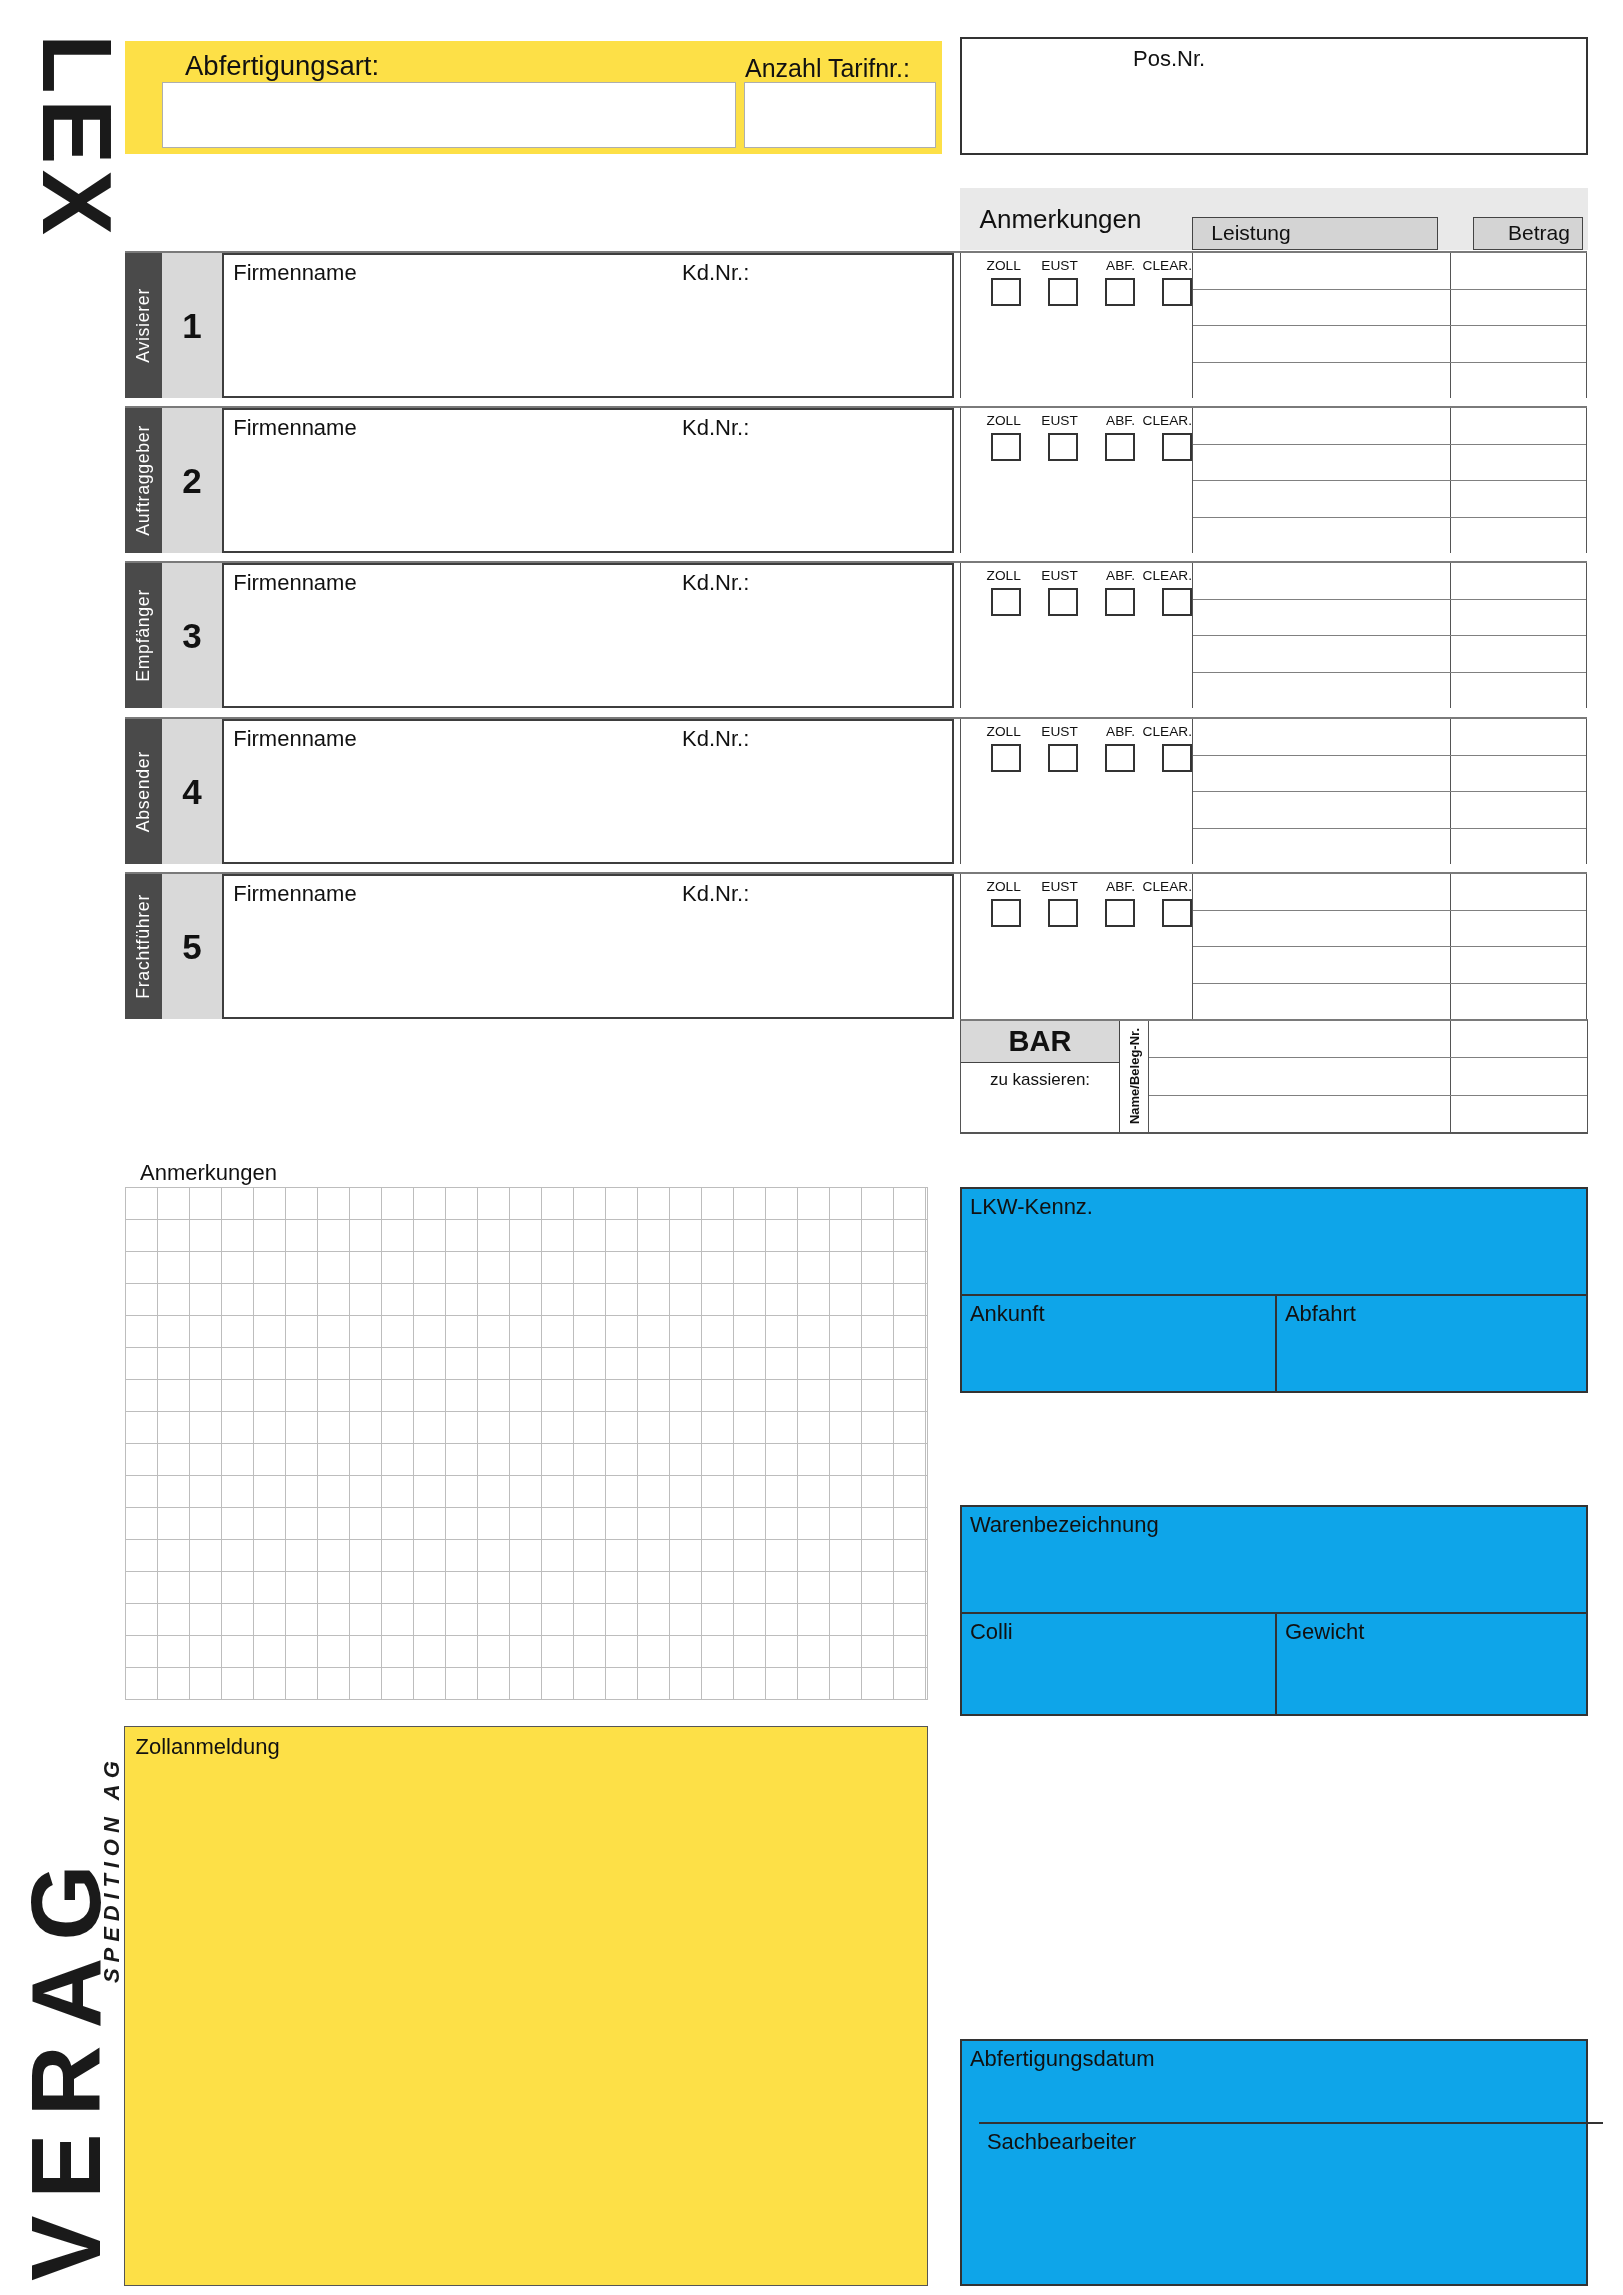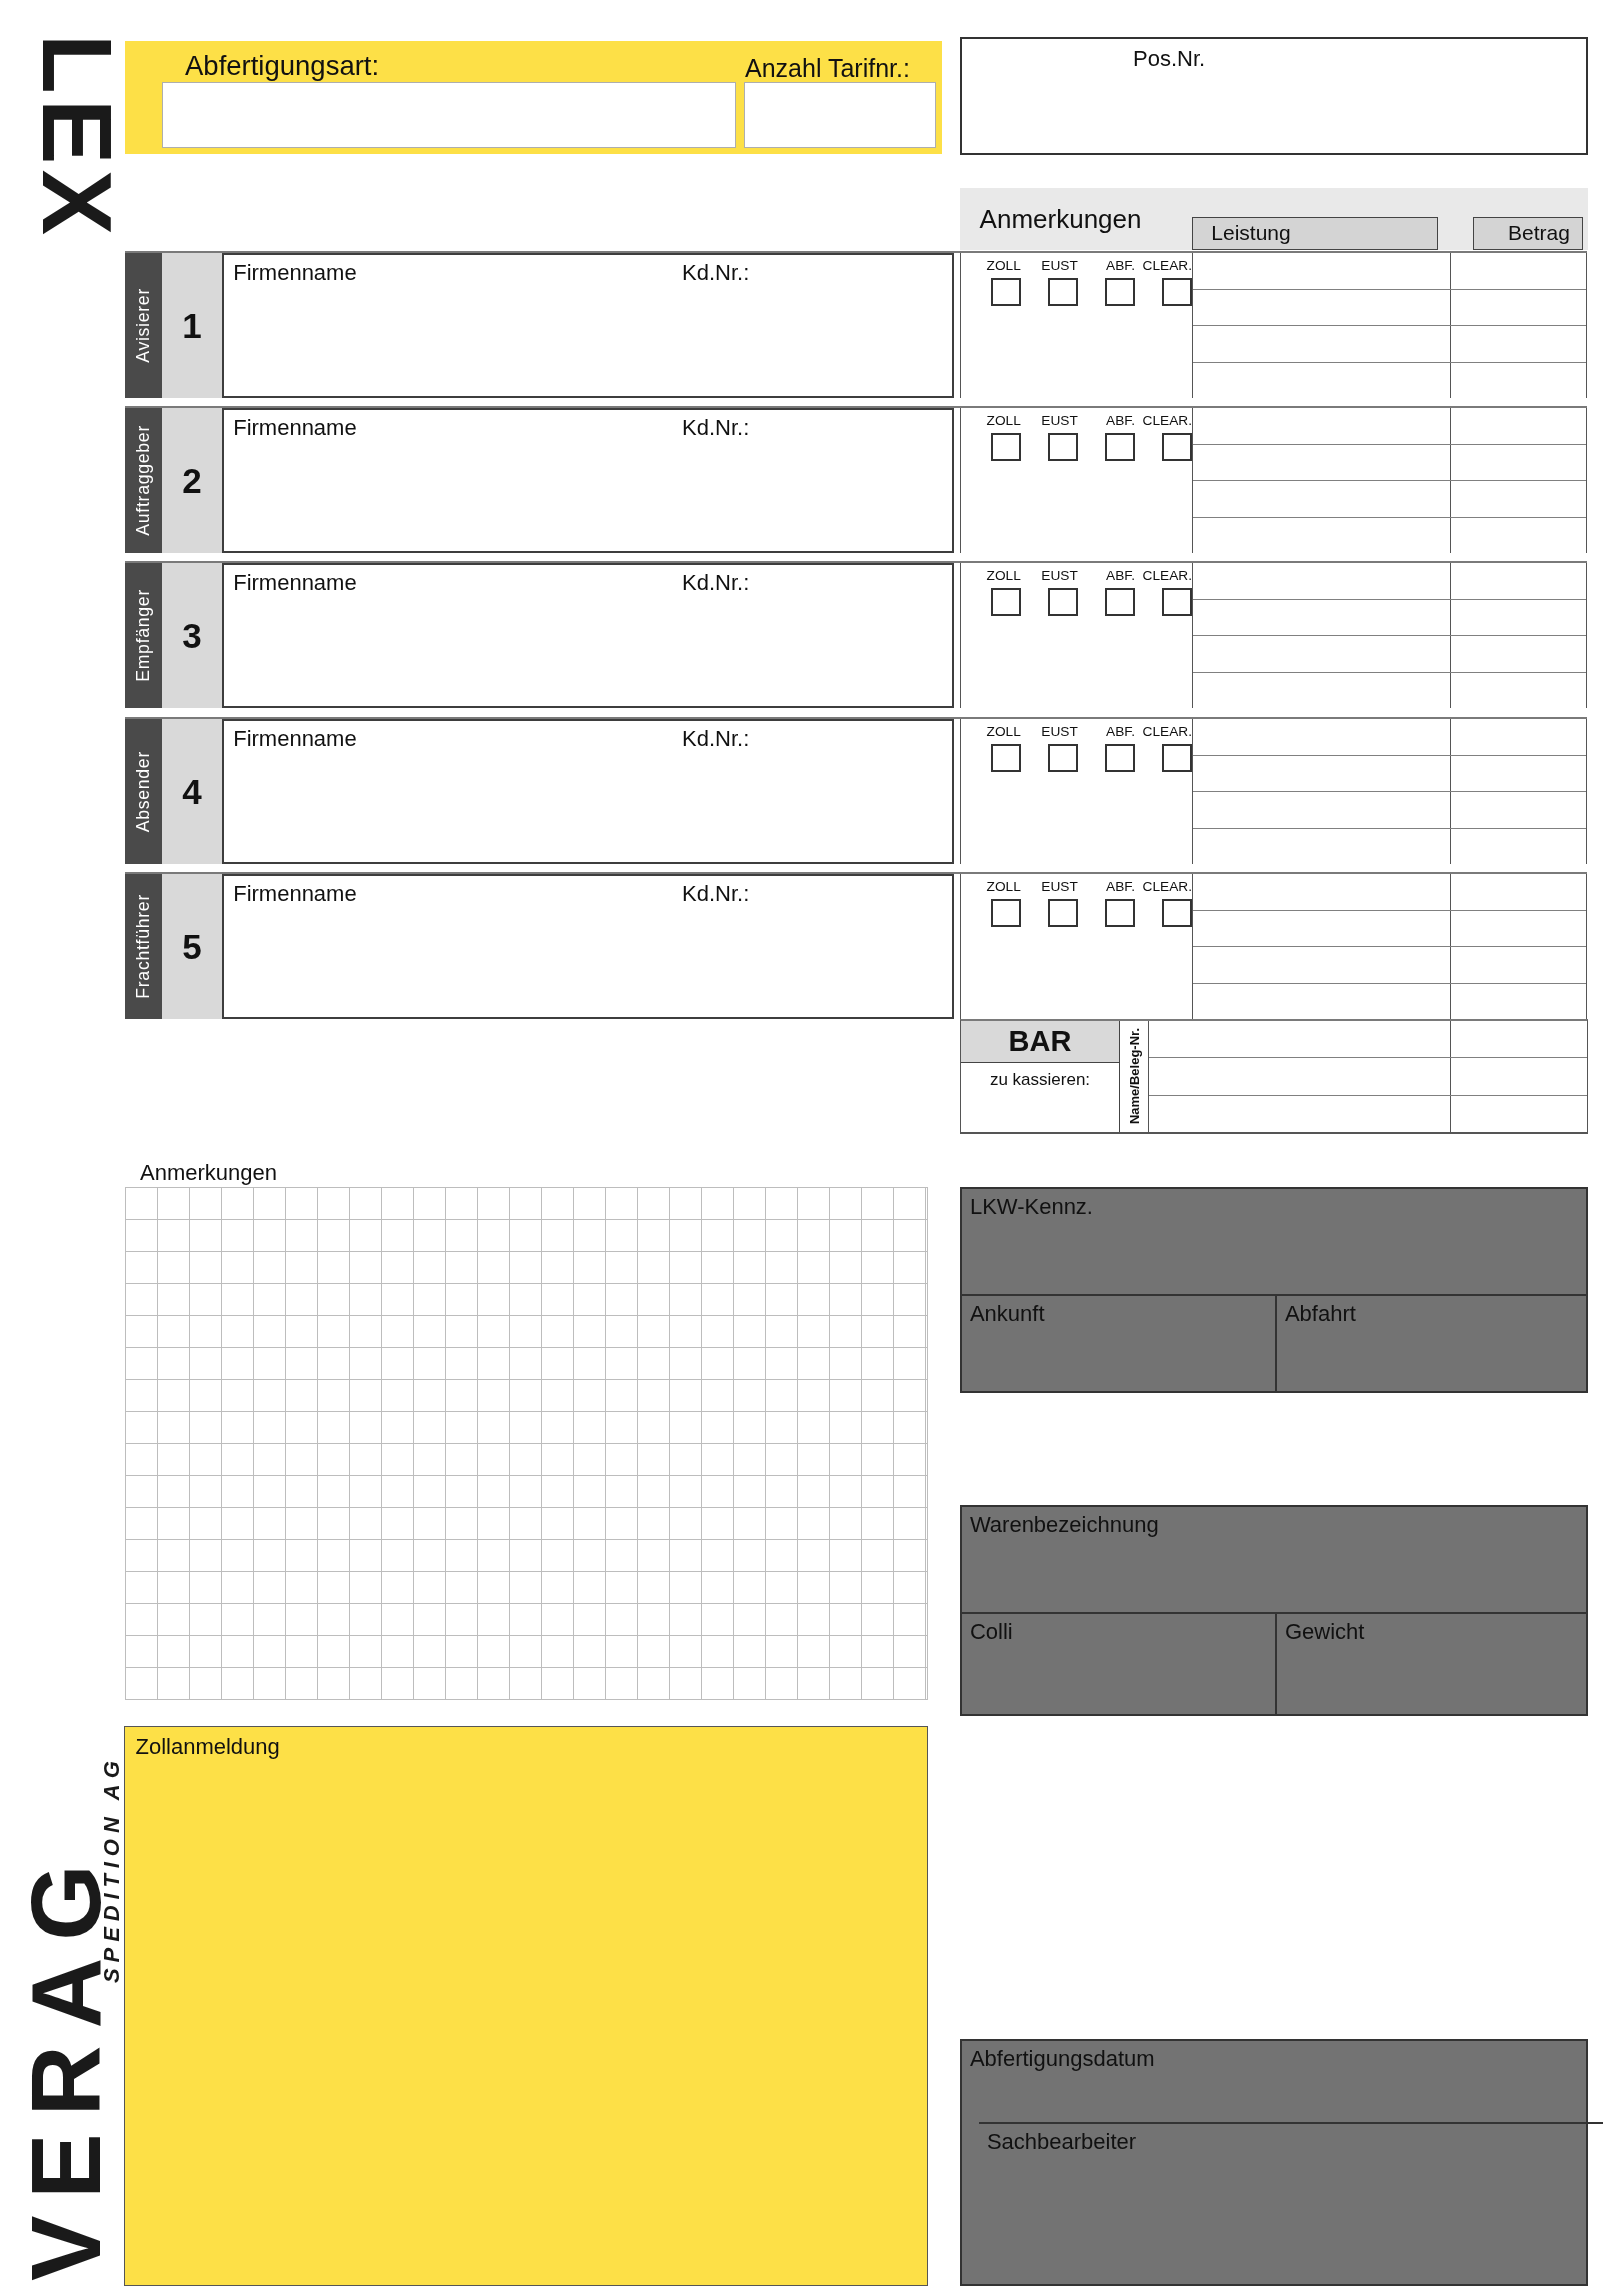--- a/index.html
+++ b/index.html
@@ -73,21 +73,21 @@
 
   
   .anm-label { left:140px; top:1160px; font-size:22px; }
   .anm-grid { left:125px; top:1187px; width:803px; height:513px;
     background-image:
       repeating-linear-gradient(to right,  #bdbdbd 0, #bdbdbd 1.3px, transparent 1.3px, transparent 32px),
       repeating-linear-gradient(to bottom, #bdbdbd 0, #bdbdbd 1.3px, transparent 1.3px, transparent 32px);
     border-right:1.3px solid #bdbdbd; border-bottom:1.3px solid #bdbdbd; }
 
   
-  .side-box { position:absolute; left:960px; width:628px; border:2px solid #333; background:#737373; }
+  .side-box { position:absolute; left:960px; width:628px; border:2px solid #333; background:#0ea5e9; }
   .side-label { position:absolute; left:7.9px; top:5.2px; font-size:22px; }
   .lkw-box { top:1187px; height:206px; }
   .waren-box { top:1505px; height:211px; }
   .split-sub { position:absolute; left:0; top:105px; width:100%; height:calc(100% - 105px);
                border-top:2px solid #333; display:flex; }
   .split-left { width:313px; padding:5.2px 0 0 7.9px; font-size:22px; }
   .split-right { flex:1; border-left:2px solid #333; padding:5.2px 0 0 7.9px; font-size:22px; }
   .datum-box { top:2039px; height:247px; }
   .datum-sub { position:absolute; left:0; top:81px; width:100%; height:calc(100% - 81px);
                border-top:2px solid #333; padding:5.2px 0 0 7.9px; font-size:22px;margin-left:17px; }

